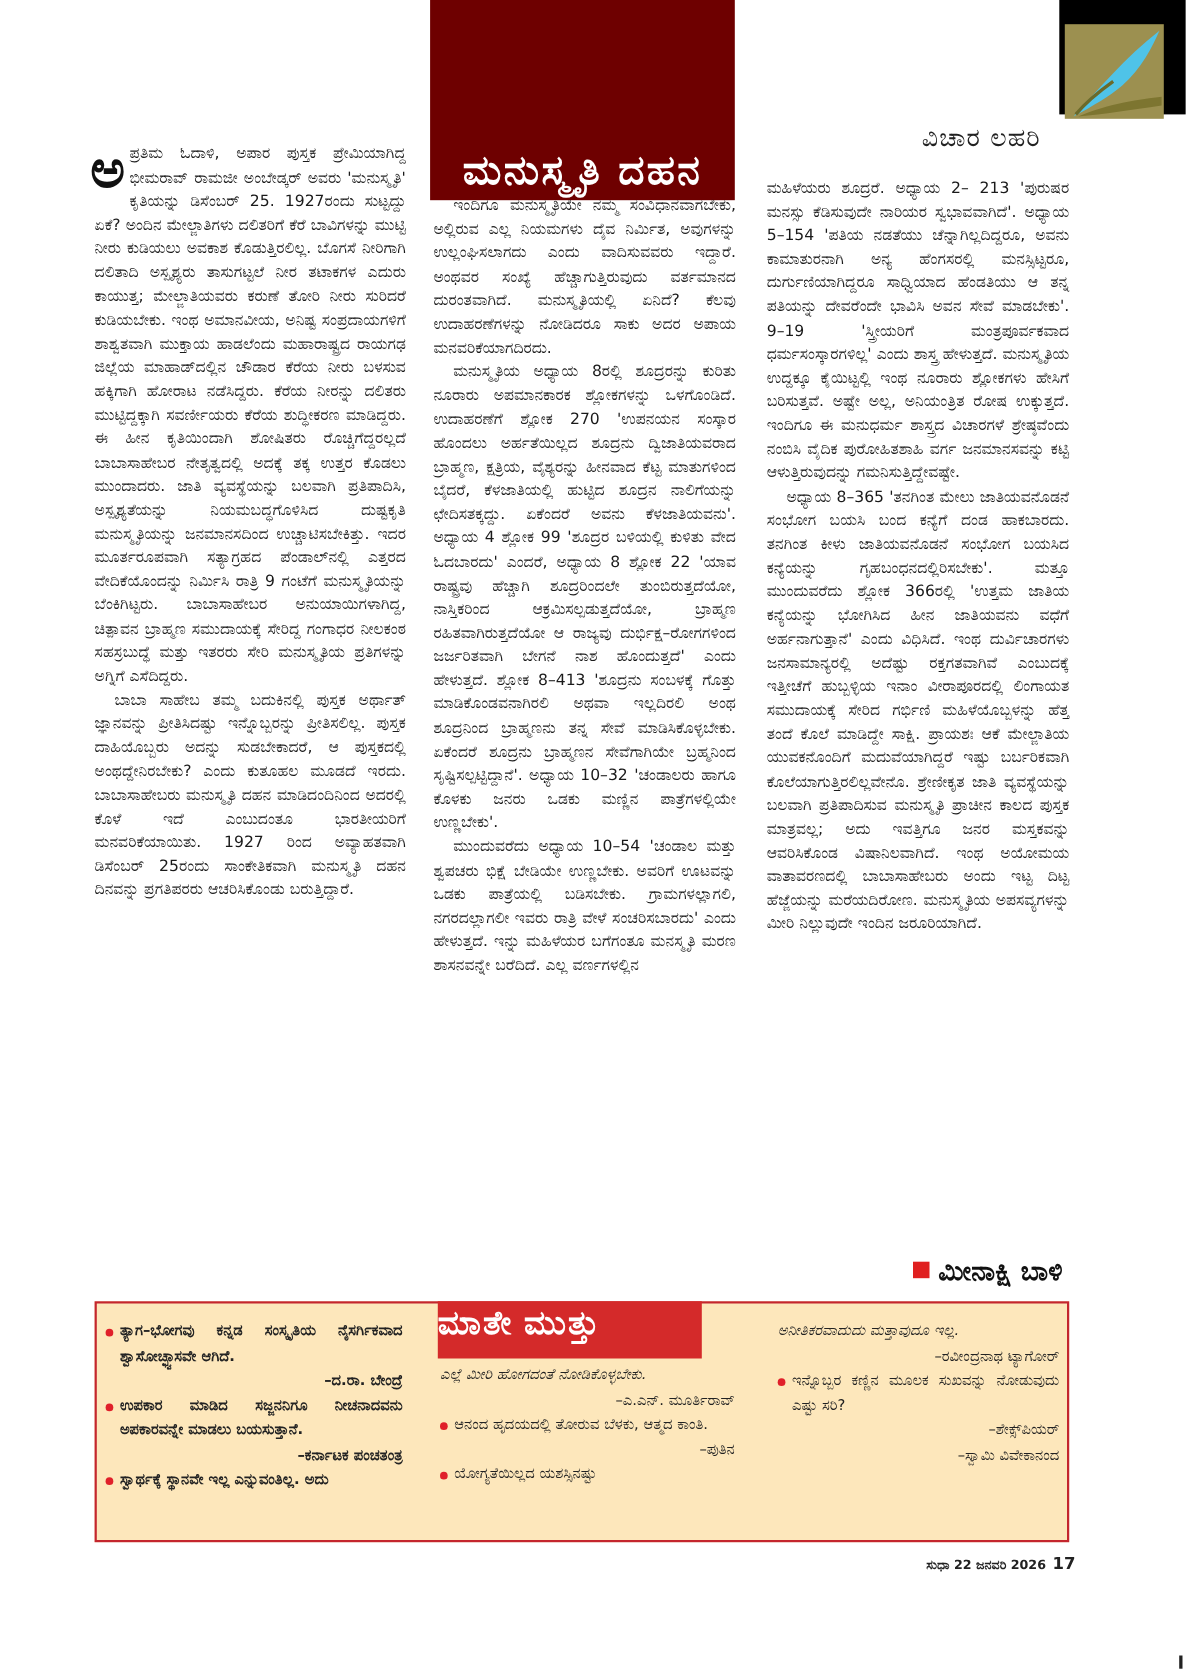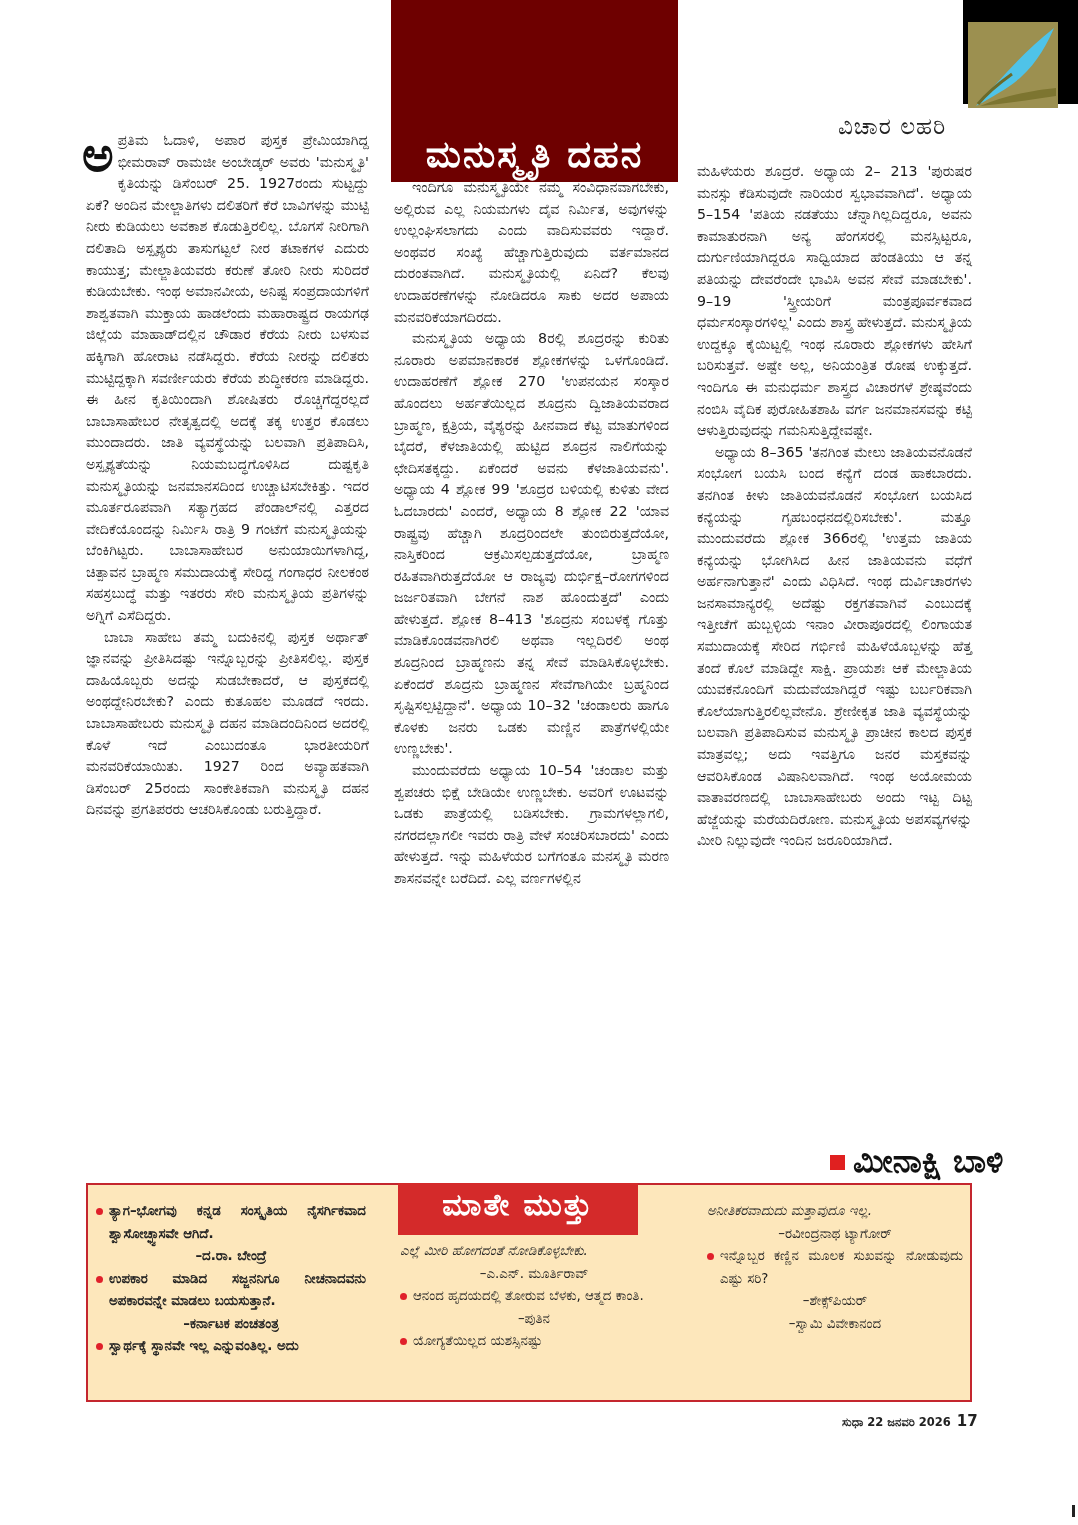--- a/index.html
+++ b/index.html
@@ -6,51 +6,51 @@
   body { width: 1078px; height: 1525px; position: relative; overflow: hidden;
          font-family: "DejaVu Sans", sans-serif; color: #1a1a1a; }
 
   
   .corner-black { position: absolute; left: 963px; top: 0; width: 115px; height: 104px; background: #000; }
   .feather-box { position: absolute; left: 968px; top: 22px; width: 90px; height: 86px; background: #9c9050; overflow: hidden; }
   .feather-box svg { width: 100%; height: 100%; display: block; }
   .section-label { position: absolute; left: 838px; top: 76px; font-size: 23px; color: #222; letter-spacing: 1px; margin-top: 37px; }
 
   
-  .title-block { position: absolute; left: 391px; top: 0; width: 277px; height: 182px; background: #6e0000; padding-left: 10px; }
+  .title-block { position: absolute; left: 391px; top: 0; width: 277px; height: 182px; background: #6e0000; }
   .title-text { position: absolute; left: 0; right: 0; bottom: 6px; text-align: center; color: #fff;
                 font-size: 37px; font-weight: bold; letter-spacing: 2px; }
 
   
   .col { position: absolute; font-size: 14.2px; line-height: 21.6px; text-align: justify; }
   .col p { margin: 0; text-indent: 18px; }
   .col p.noindent { text-indent: 0; }
   .col1 { left: 86px; top: 130px; width: 283px; }
   .col2 { left: 394px; top: 177px; width: 275px; }
   .col3 { left: 697px; top: 127px; width: 275px; margin-top: 34px; }
 
   .dropcap { float: left; font-size: 48px; line-height: 44px; font-weight: bold; margin: 2px 4px 0 -4px; color: #111; }
 
-  .byline { position: absolute; left: 830px; top: 1142px; font-size: 32px; font-weight: bold; color: #111; }
+  .byline { position: absolute; left: 830px; top: 1142px; font-size: 24px; font-weight: bold; color: #111; }
   .byline-square { display: inline-block; width: 15px; height: 15px; background: #e02020; margin-right: 8px; vertical-align: 2px; }
 
   
   .quote-box { position: absolute; left: 86px; top: 1183px; width: 886px; height: 219px;
                background: #fde7bb; border: 2px solid #c4262e; box-sizing: border-box; }
   .quote-title-wrap { position: absolute; left: 398px; top: 1183px; width: 240px; height: 52px; background: #d42a2a; }
-  .quote-title { position: absolute; left: 0; right: 0; top: 4px; text-align: center; color: #fff;
-                 font-size: 30px; font-weight: bold; letter-spacing: 2px; }
+  .quote-title { position: absolute; left: 0; right: 0; top: 4px; text-align: left; color: #fff;
+                 font-size: 30px; font-weight: bold; letter-spacing: 2px; font-family: Liberation Serif, serif; }
   .qcol { position: absolute; font-size: 13.4px; line-height: 22.5px; color: #222; }
   .qcol1 { left: 96px; top: 1200px; width: 270px; font-weight: bold; }
   .qcol2 { left: 400px; top: 1240px; width: 268px; }
   .qcol3 { left: 707px; top: 1200px; width: 256px; }
   .qitem { position: relative; padding-left: 13px; text-align: justify; }
   .qitem.cont { padding-left: 0; font-style: italic; }
   .bullet { position: absolute; left: 0; top: 8px; width: 7px; height: 7px; border-radius: 50%; background: #e0202a; }
-  .qauthor { text-align: center; }
+  .qauthor { text-align: right; }
 
   .footer { position: absolute; left: 842px; top: 1412px; font-size: 11.5px; font-weight: bold; color: #222; }
   .page-num { font-size: 15px; margin-left: 6px; }
   .edge-mark { position: absolute; left: 1072px; top: 1505px; width: 3px; height: 12px; background: #222; }
 </style>
 </head>
 <body>
 
 <div class="corner-black"></div>
 <div class="feather-box">

